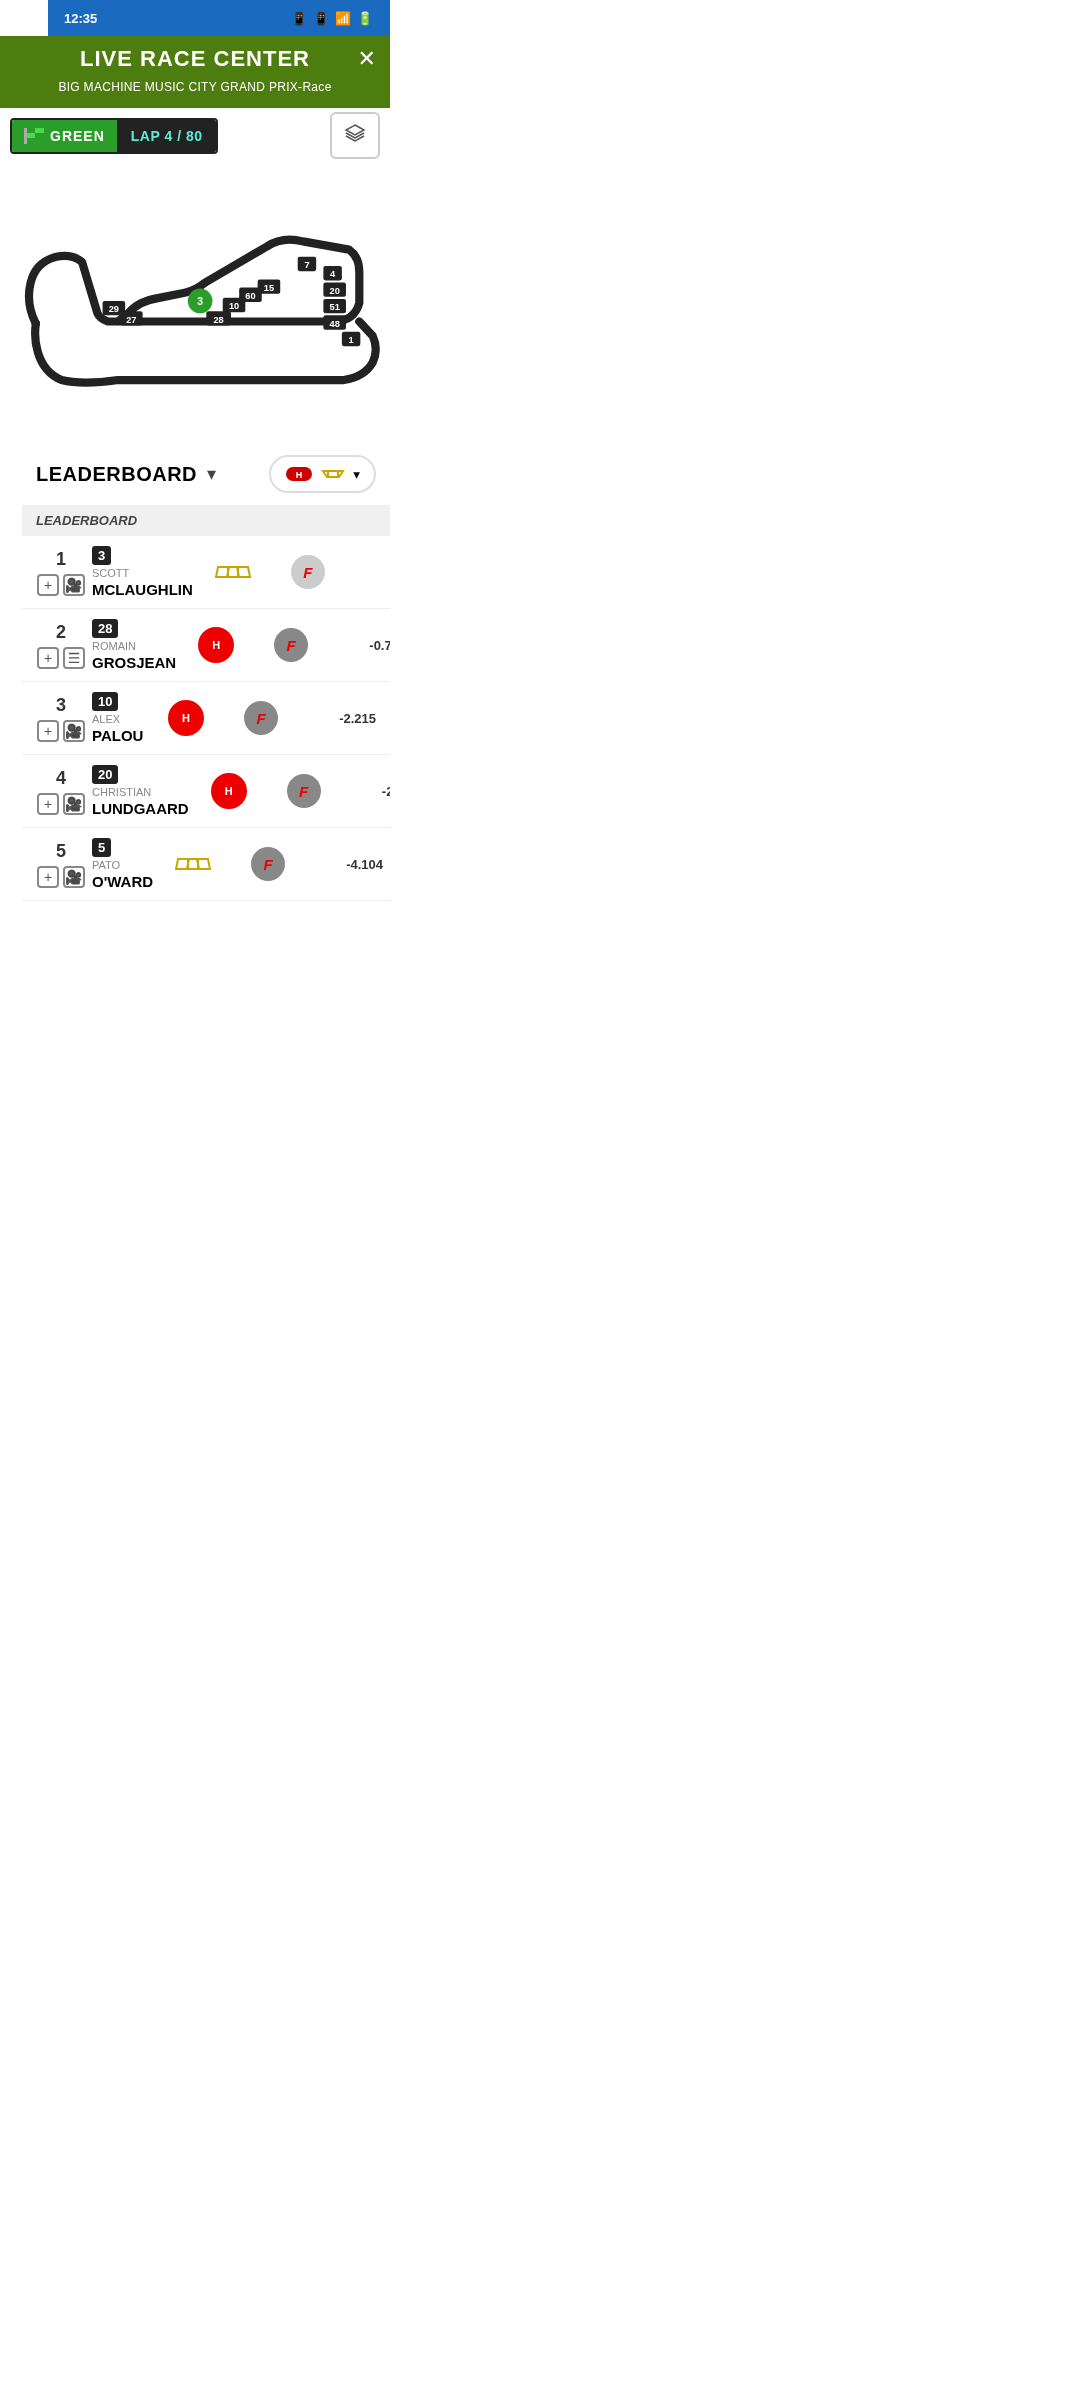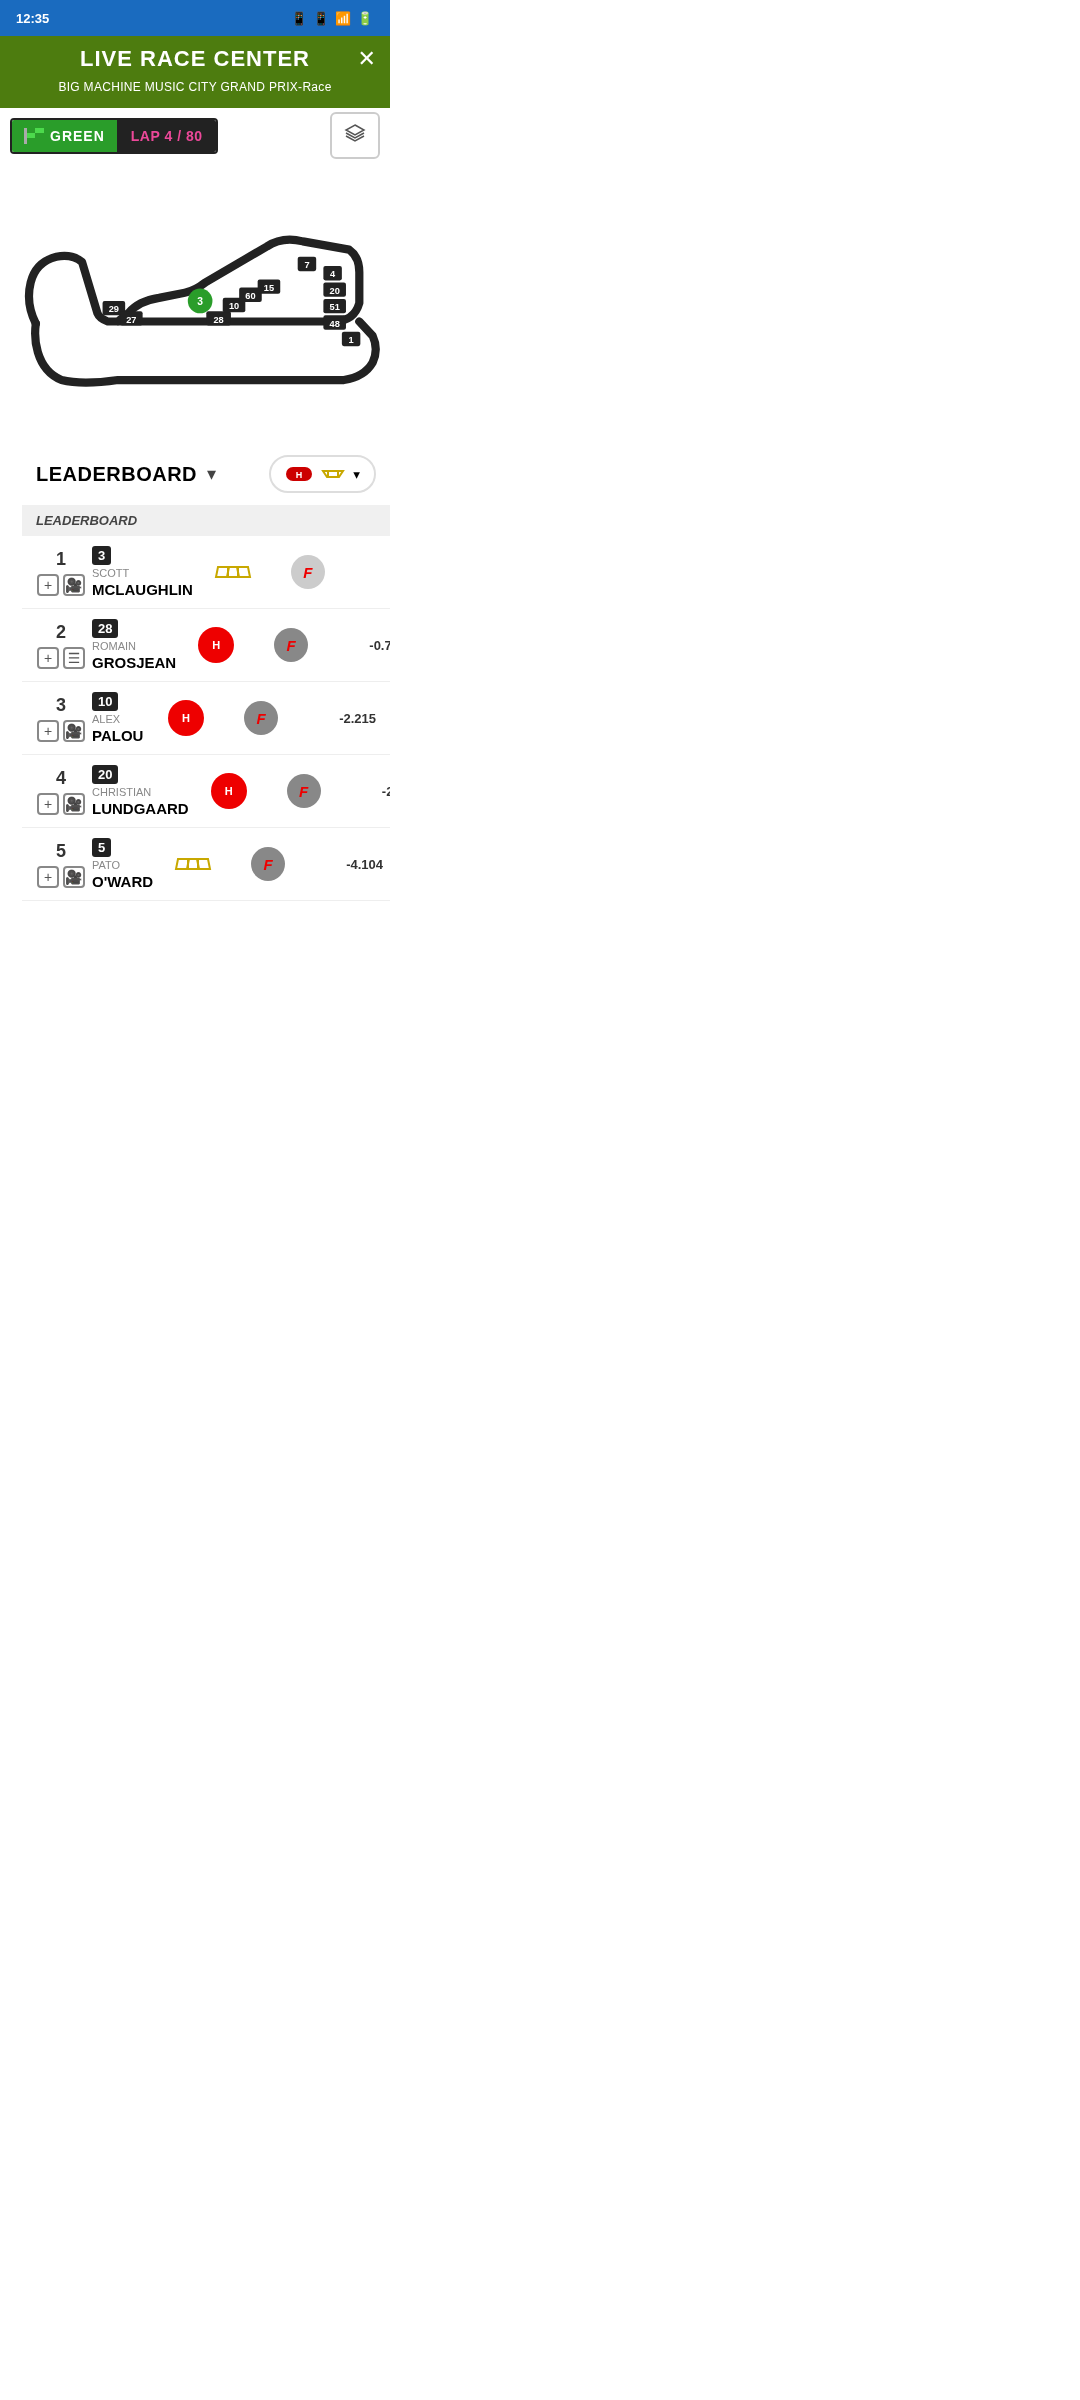--- a/index.html
+++ b/index.html
@@ -14,20 +14,21 @@
 
     
     .status-bar {
       background: #1a6bbf;
       color: #fff;
       display: flex;
       justify-content: space-between;
       align-items: center;
       padding: 6px 16px;
       height: 36px;
+      margin-left: 48px;
     }
     .status-time { font-size: 13px; font-weight: bold; }
     .status-icons { display: flex; gap: 6px; align-items: center; font-size: 13px; }
 
     
     .header {
       background: #4d7c0f;
       color: #fff;
       text-align: center;
       padding: 10px 16px 14px;
@@ -80,21 +81,21 @@
     }
     .flag-label {
       color: #fff;
       font-weight: 900;
       font-size: 14px;
       letter-spacing: 1px;
     }
     .lap-section {
       background: #222;
       padding: 8px 14px;
-      color: #ec4899;
+      color: #5eead4;
       font-weight: 700;
       font-size: 14px;
       letter-spacing: 0.5px;
     }
     .layers-btn {
       border: 2px solid #ccc;
       border-radius: 6px;
       padding: 8px 12px;
       background: #fff;
       cursor: pointer;

